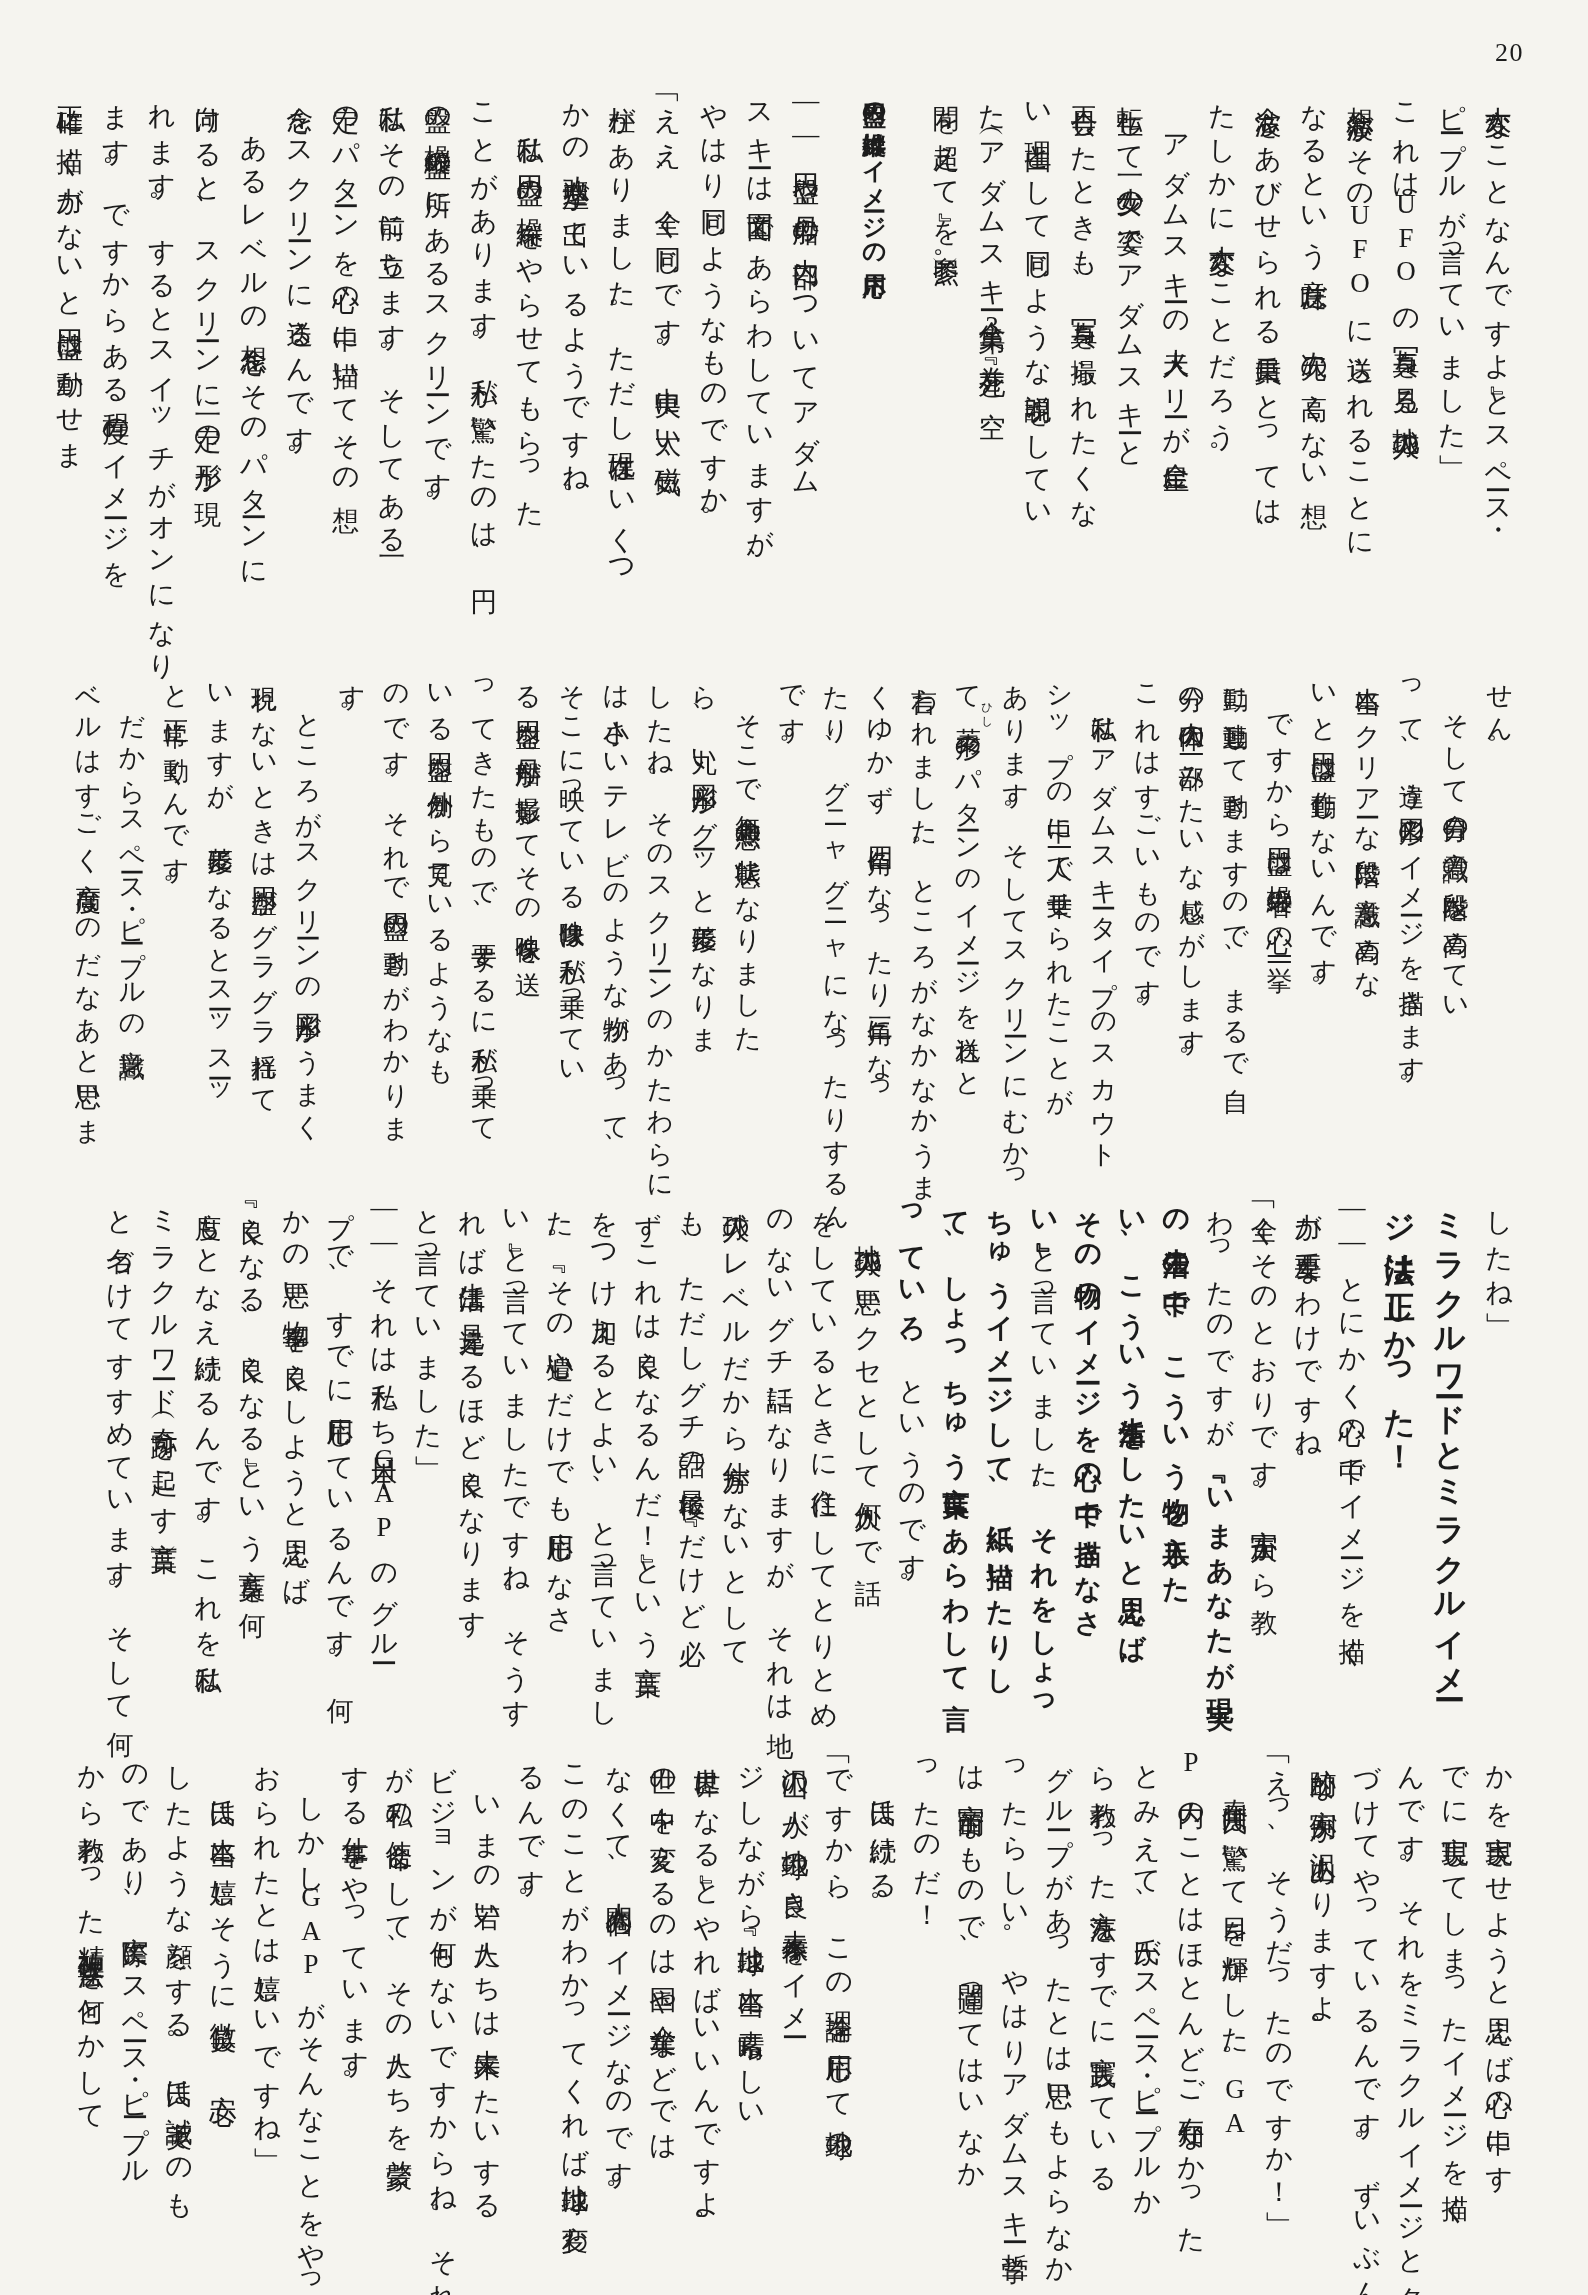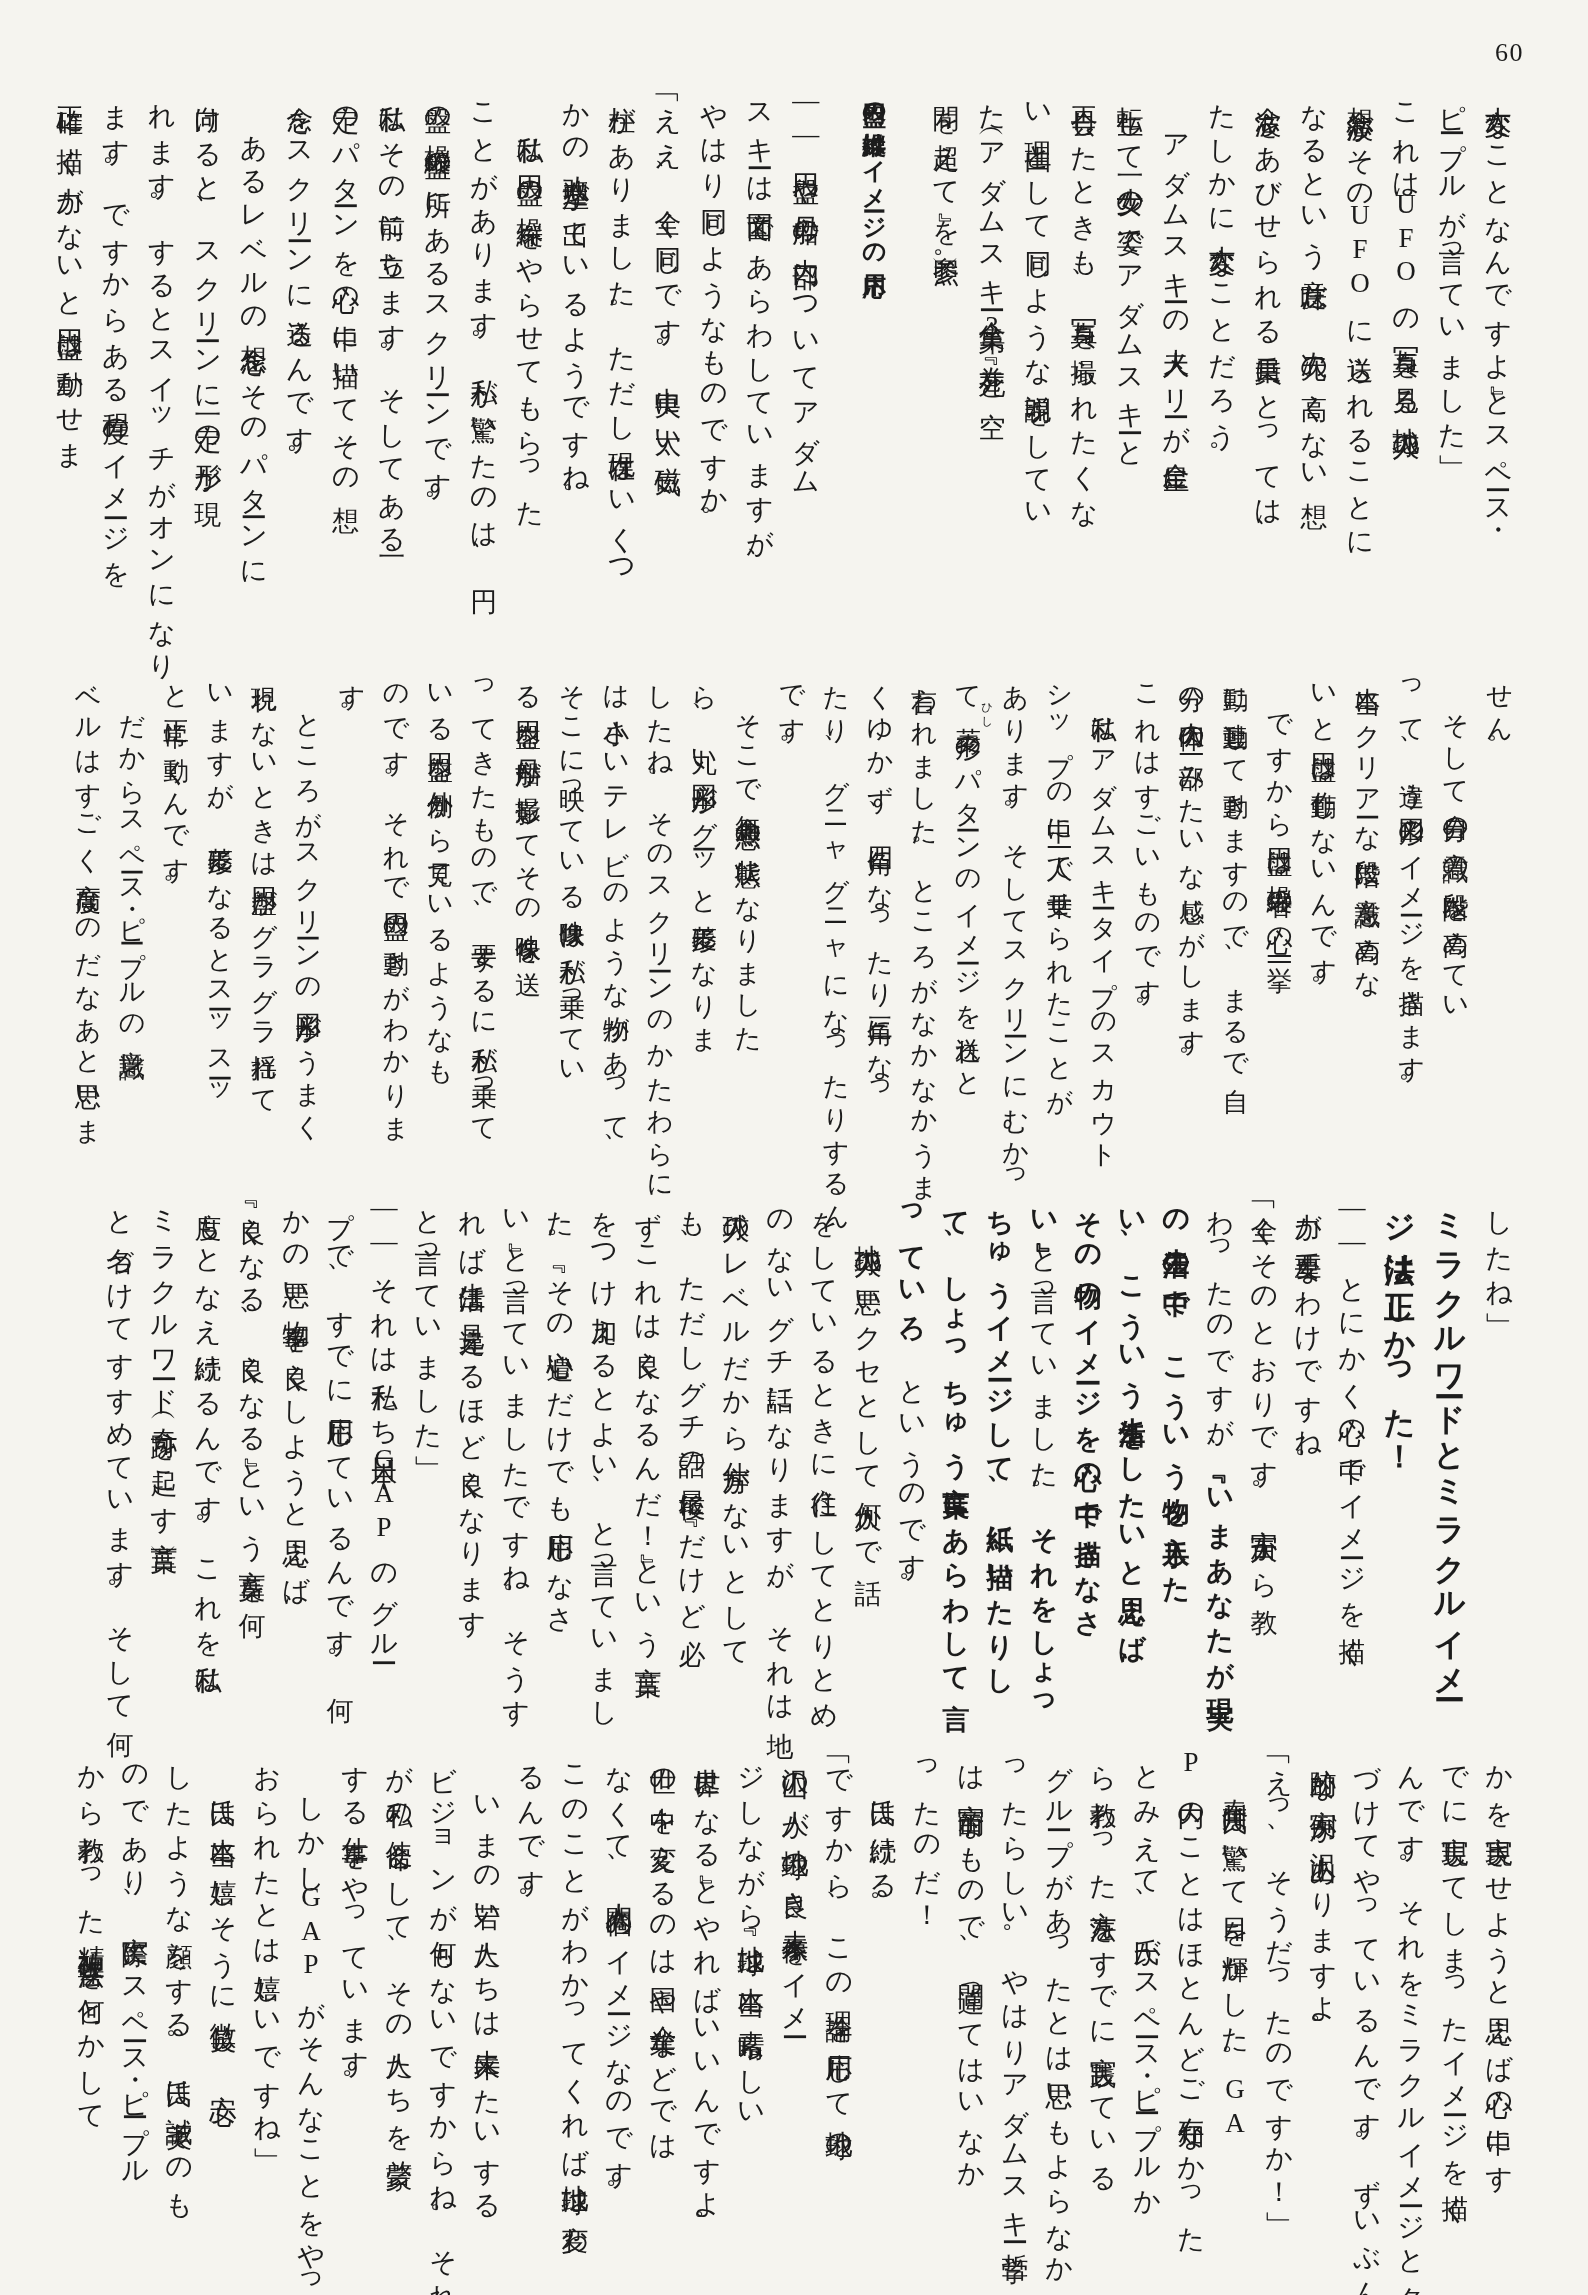--- a/index.html
+++ b/index.html
@@ -74,21 +74,21 @@
   ruby rt {
     font-size: 11.4px;
     letter-spacing: 0;
     font-family: "Liberation Serif", "DejaVu Serif", serif;
   }
 </style>
 </head>
 <body>
 
 <div>
-  <div class="page-number">60</div>
+  <div class="page-number">20</div>
 
   <div id="band1" class="band">
       <p class="col"><span>大変なことなんですよ』とスペース・</span></p>
       <p class="col"><span>ピープルが言っていました」</span></p>
       <p class="col"><span>これはUFOの写真を見る地球人の</span></p>
       <p class="col"><span>想念波がそのUFOに送られることに</span></p>
       <p class="col"><span>なるという意味だ。次元の高くない想</span></p>
       <p class="col"><span>念波をあびせられる乗員にとっては、</span></p>
       <p class="col"><span>たしかに大変なことだろう。</span></p>
       <p class="col indent"><span>アダムスキーの夫人メリーが金星に</span></p>

